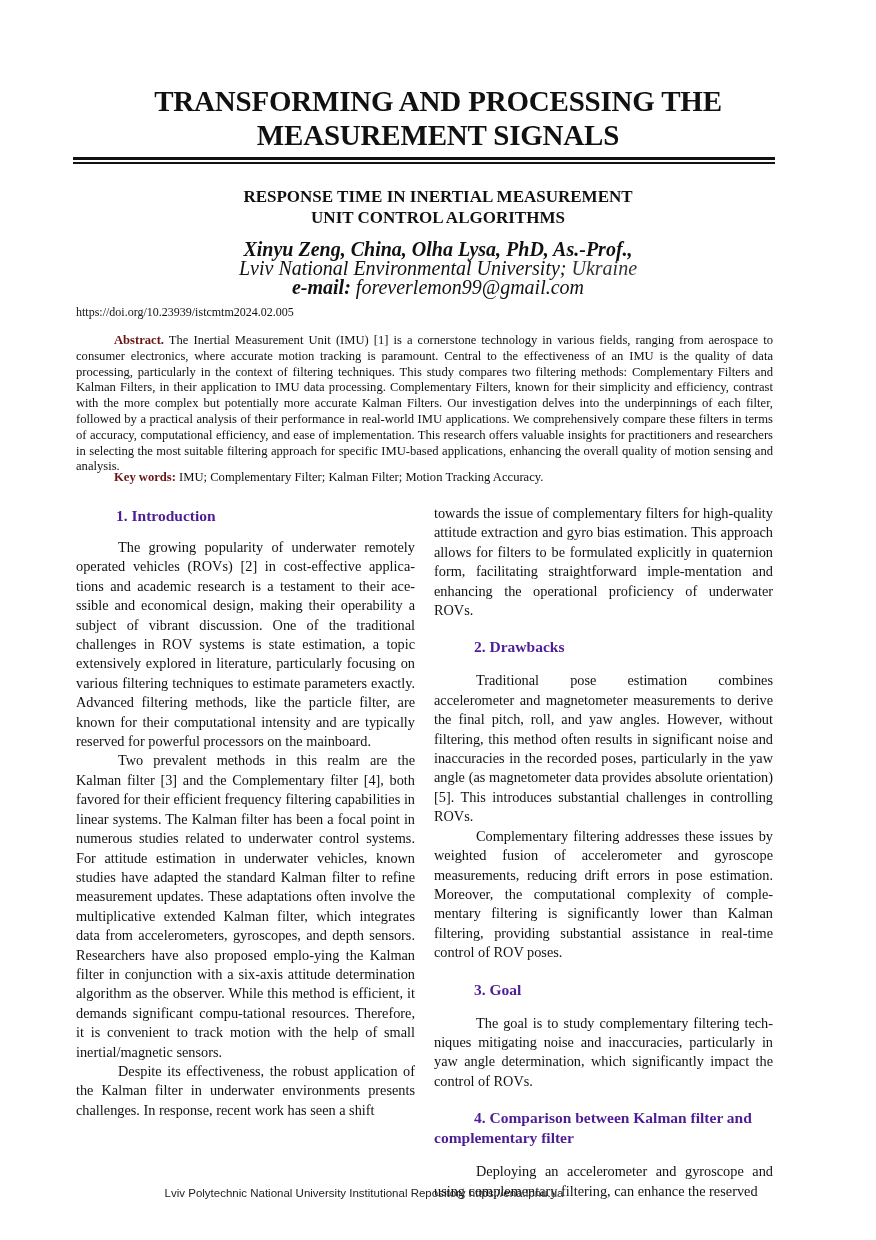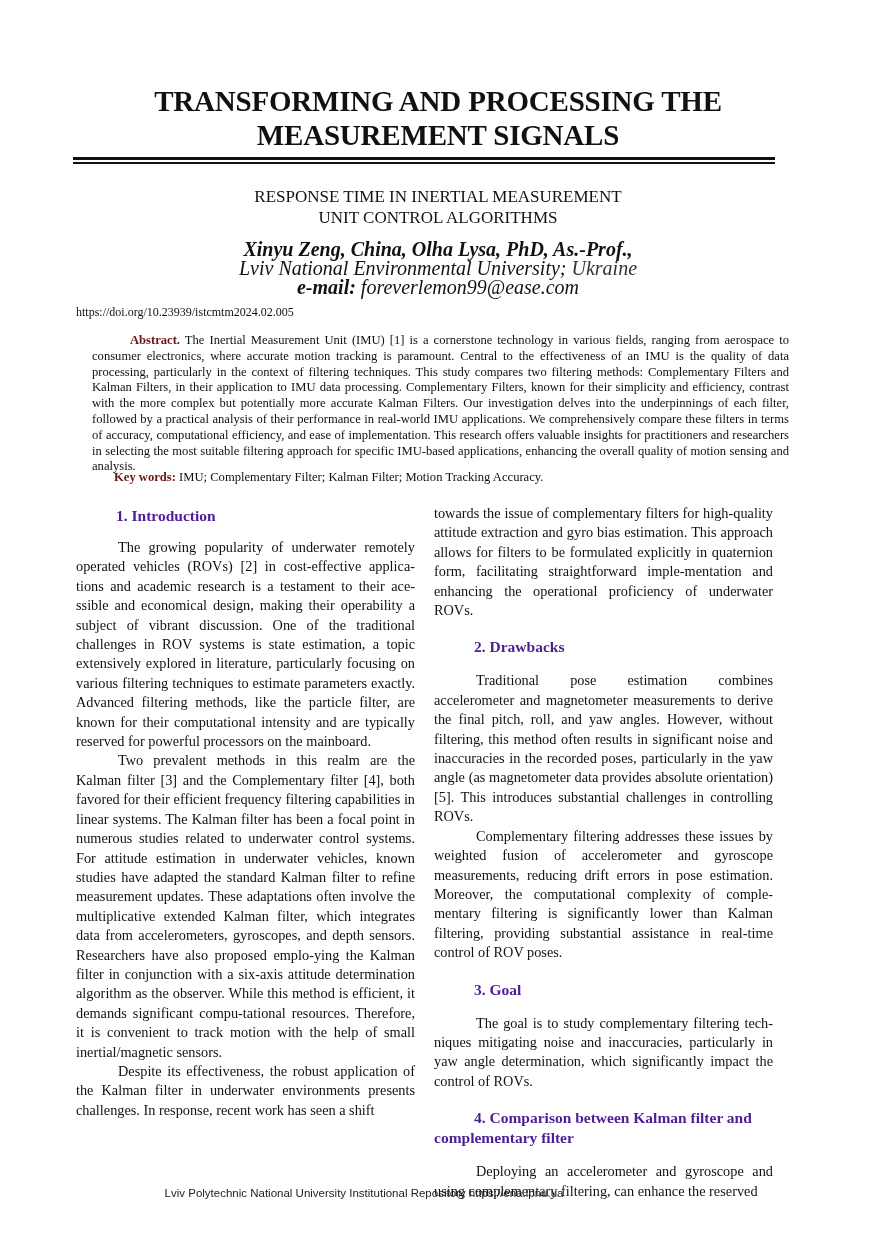--- a/index.html
+++ b/index.html
@@ -4,31 +4,31 @@
 <style>
   html, body { margin: 0; padding: 0; background: #ffffff; }
   body { width: 876px; height: 1240px; position: relative; overflow: hidden;
          font-family: "Liberation Serif", "DejaVu Serif", serif; color: #111; }
   .page-title { position: absolute; left: 60px; width: 756px; top: 84px; text-align: center;
                 font-weight: bold; font-size: 29px; line-height: 34px; letter-spacing: -0.2px; }
   .rule { position: absolute; left: 73px; width: 702px; background: #111; }
   .rule.thick { top: 157px; height: 3px; }
   .rule.thin { top: 162px; height: 2px; }
   .paper-title { position: absolute; left: 150px; width: 576px; top: 186px; text-align: center;
-                 font-weight: normal; font-size: 17px; line-height: 21px; }
+                 font-weight: bold; font-size: 17px; line-height: 21px; }
   .authors { position: absolute; left: 150px; width: 576px; top: 240px; text-align: center;
              font-size: 20px; line-height: 19px; }
   .authors .names { font-weight: bold; font-style: italic; }
   .authors .aff { font-style: italic; }
   .authors .country { font-style: italic; color: #333; }
   .authors .email-label { font-weight: bold; font-style: italic; }
   .authors .email { font-style: italic; }
   .doi { position: absolute; left: 76px; top: 305px; font-size: 12px; }
   .abstract { position: absolute; left: 76px; width: 697px; top: 333px; font-size: 12.6px;
-              line-height: 15.8px; text-align: justify; text-indent: 38px; margin-left: 16px; }
+              line-height: 15.8px; text-align: justify; text-indent: 38px; }
   .label-red { color: #6b1414; font-weight: bold; }
   .keywords { position: absolute; left: 76px; width: 697px; top: 470px; font-size: 12.6px;
               line-height: 15.8px; text-indent: 38px; }
   .col { position: absolute; width: 339px; font-size: 14.3px; line-height: 19.4px; }
   .col.left { left: 76px; top: 506px; }
   .col.right { left: 434px; top: 504px; }
   .col p { margin: 0; text-align: justify; text-indent: 42px; }
   .col p.cont { text-indent: 0; }
   .sec-h { color: #4c1d95; font-weight: bold; font-size: 15.5px; line-height: 20px;
            text-indent: 40px; margin: 0 0 14px 0; }
@@ -53,21 +53,21 @@
 </div>
 
 <div class="authors">
   <div class="names">Xinyu Zeng, China, Olha Lysa, PhD, As.-Prof.,</div>
   <div>
     <span class="aff">Lviv National Environmental University;</span>
     <span class="country">Ukraine</span>
   </div>
   <div>
     <span class="email-label">e-mail:</span>
-    <span class="email">foreverlemon99@ease.com</span>
+    <span class="email">foreverlemon99@gmail.com</span>
   </div>
 </div>
 
 <div class="doi">https://doi.org/10.23939/istcmtm2024.02.005</div>
 
 <div class="abstract">
   <span class="label-red">Abstract.</span>
   <span>The Inertial Measurement Unit (IMU) [1] is a cornerstone technology in various fields, ranging from aerospace to consumer electronics, where accurate motion tracking is paramount. Central to the effectiveness of an IMU is the quality of data processing, particularly in the context of filtering techniques. This study compares two filtering methods: Complementary Filters and Kalman Filters, in their application to IMU data processing. Complementary Filters, known for their simplicity and efficiency, contrast with the more complex but potentially more accurate Kalman Filters. Our investigation delves into the underpinnings of each filter, followed by a practical analysis of their performance in real-world IMU applications. We comprehensively compare these filters in terms of accuracy, computational efficiency, and ease of implementation. This research offers valuable insights for practitioners and researchers in selecting the most suitable filtering approach for specific IMU-based applications, enhancing the overall quality of motion sensing and analysis.</span>
 </div>
 <div class="keywords">

